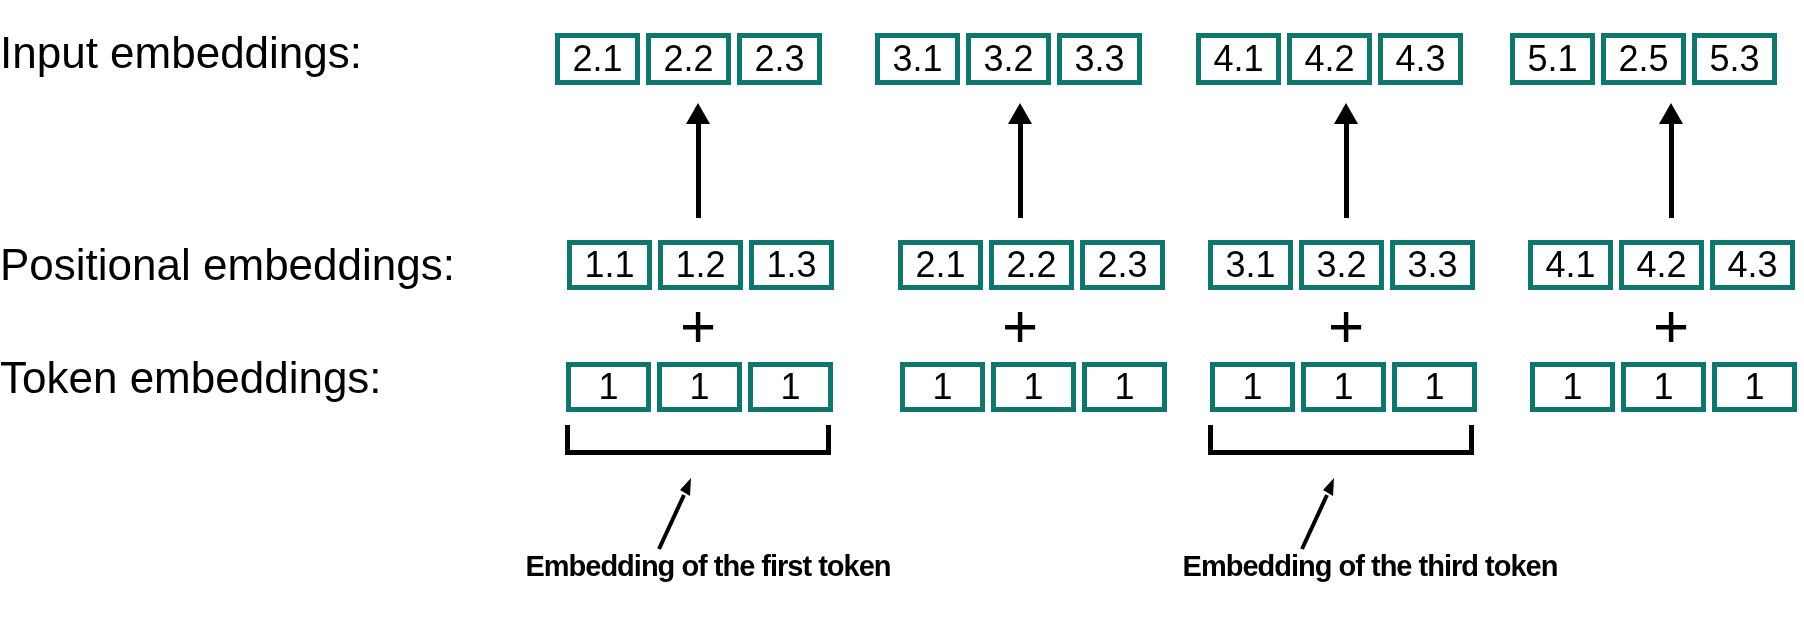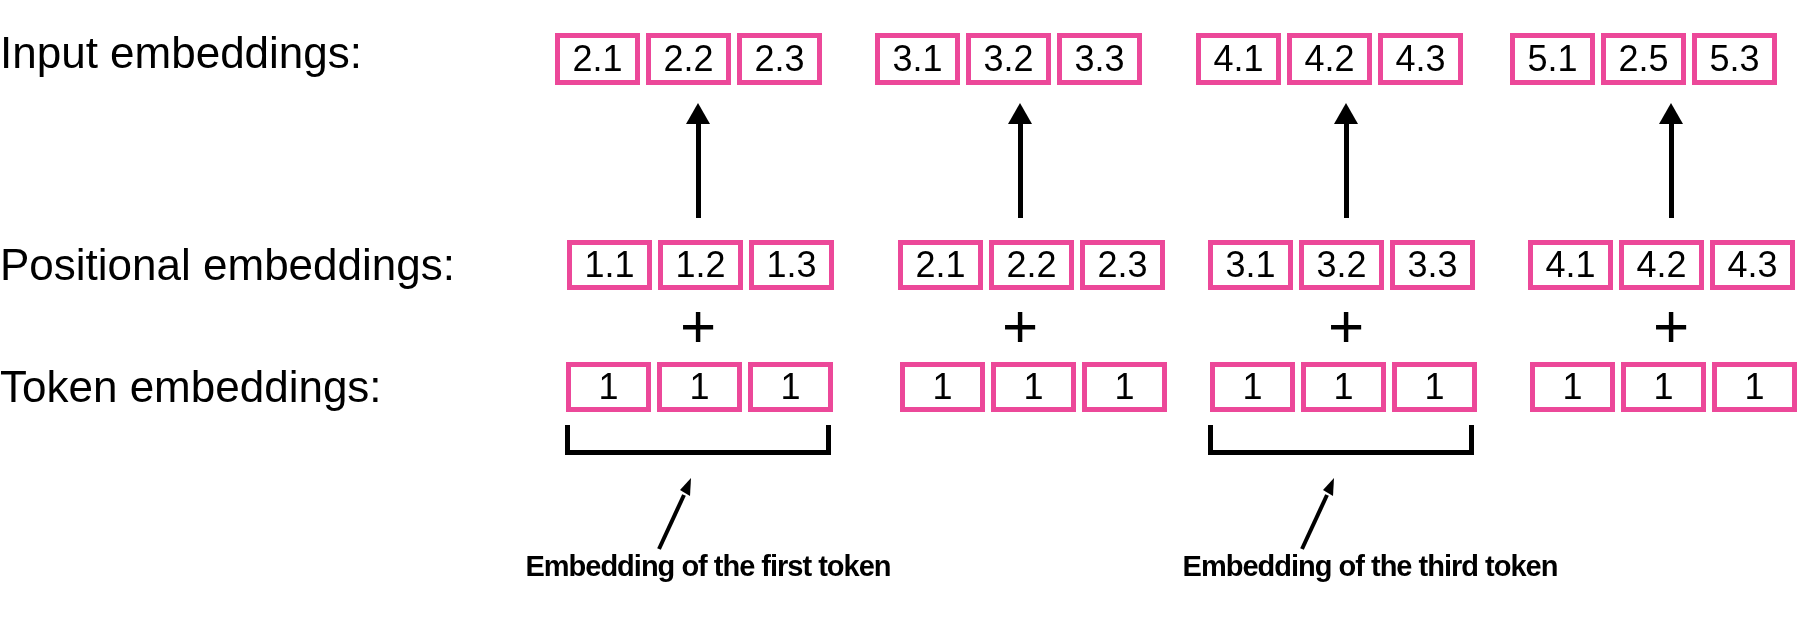--- a/index.html
+++ b/index.html
@@ -22,21 +22,21 @@
     white-space:nowrap;
   }
   .grp{
     position:absolute;
     display:flex;
     gap:6px;
   }
   .cell{
     width:85px;
     box-sizing:border-box;
-    border:5px solid #ec4899;
+    border:5px solid #0f766e;
     background:#fff;
     display:flex;
     align-items:center;
     justify-content:center;
     font-size:36px;
     line-height:1;
   }
   .r1 .cell{height:52px;}
   .r2 .cell{height:50px;}
   .r3 .cell{height:50px;}
@@ -90,21 +90,21 @@
     white-space:nowrap;
   }
 </style>
 </head>
 <body>
 
 <div class="stage">
 
   <div class="rowlabel" style="top:29px">Input embeddings:</div>
   <div class="rowlabel" style="top:241px">Positional embeddings:</div>
-  <div class="rowlabel" style="top:363px">Token embeddings:</div>
+  <div class="rowlabel" style="top:354px">Token embeddings:</div>
 
   <div class="grp r1" style="left:555px;top:33px">
     <div class="cell">2.1</div>
     <div class="cell">2.2</div>
     <div class="cell">2.3</div>
   </div>
   <div class="grp r1" style="left:875px;top:33px">
     <div class="cell">3.1</div>
     <div class="cell">3.2</div>
     <div class="cell">3.3</div>

